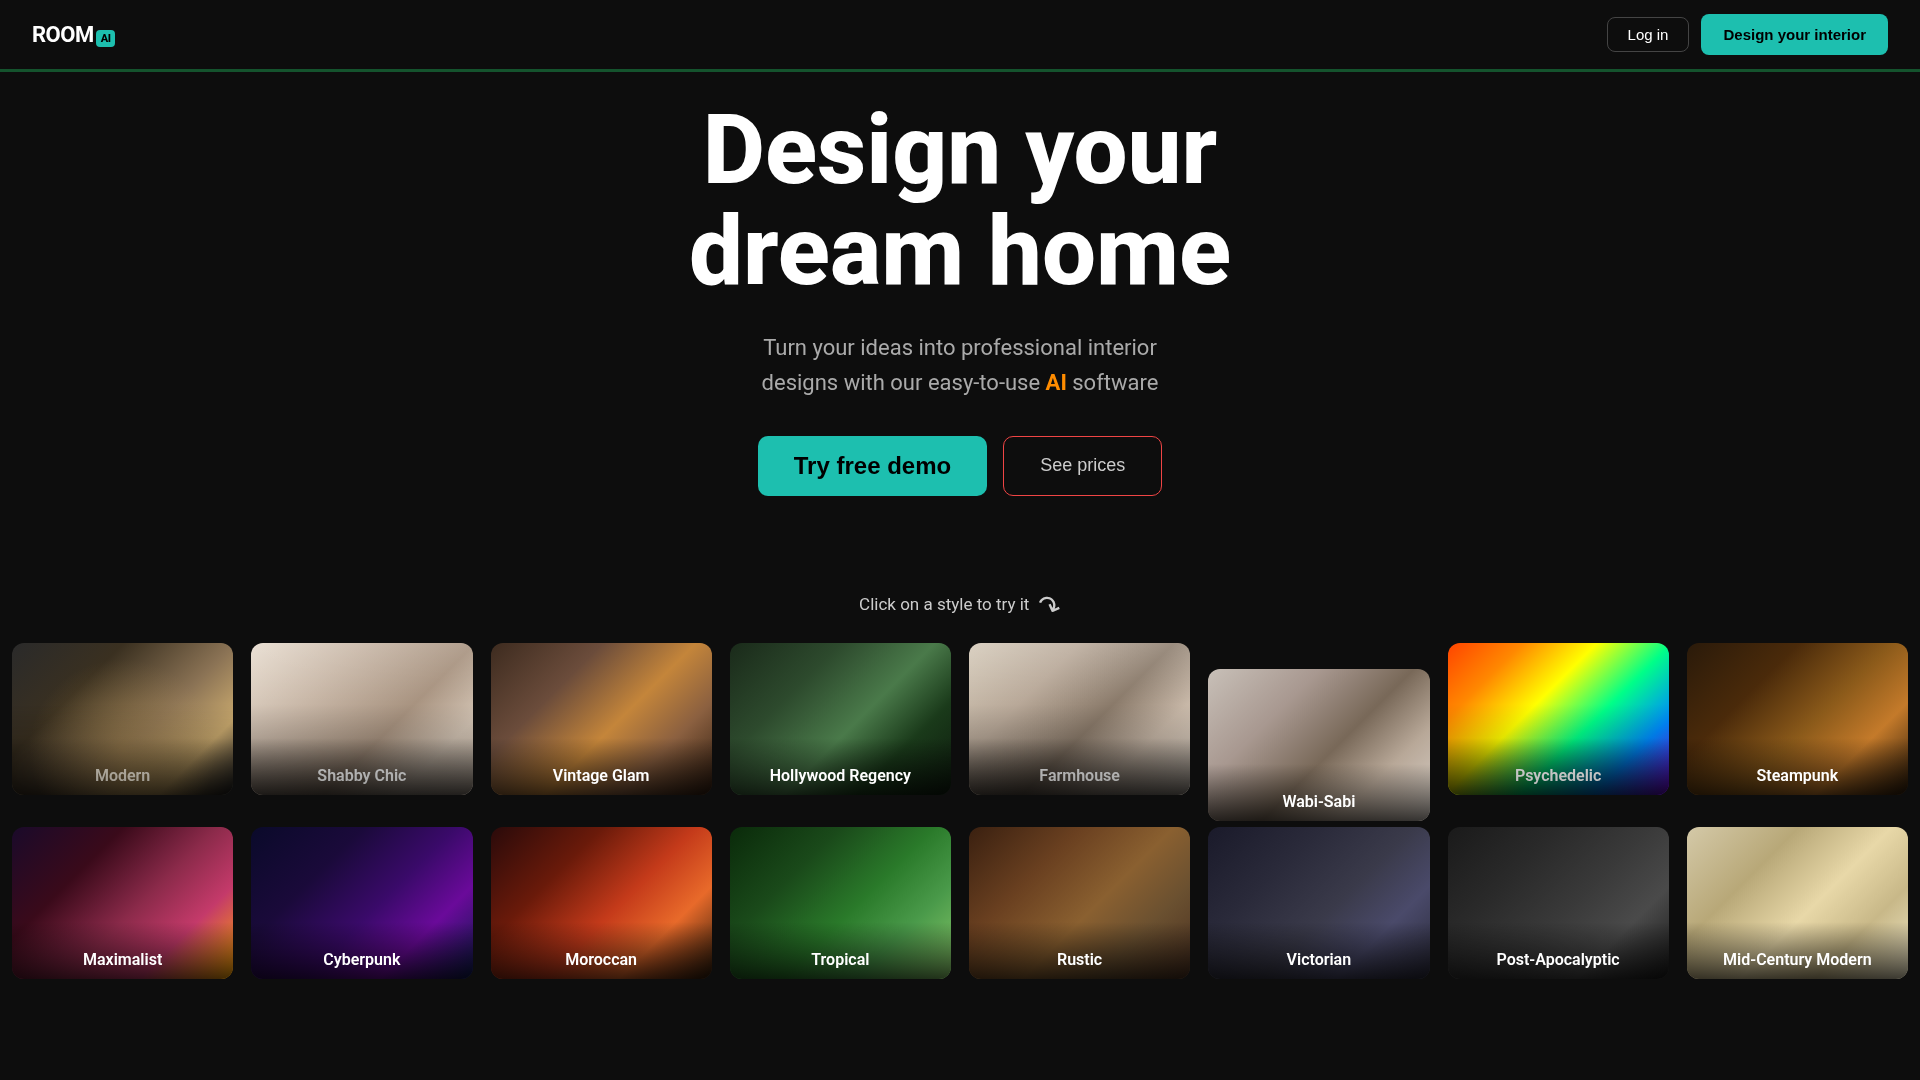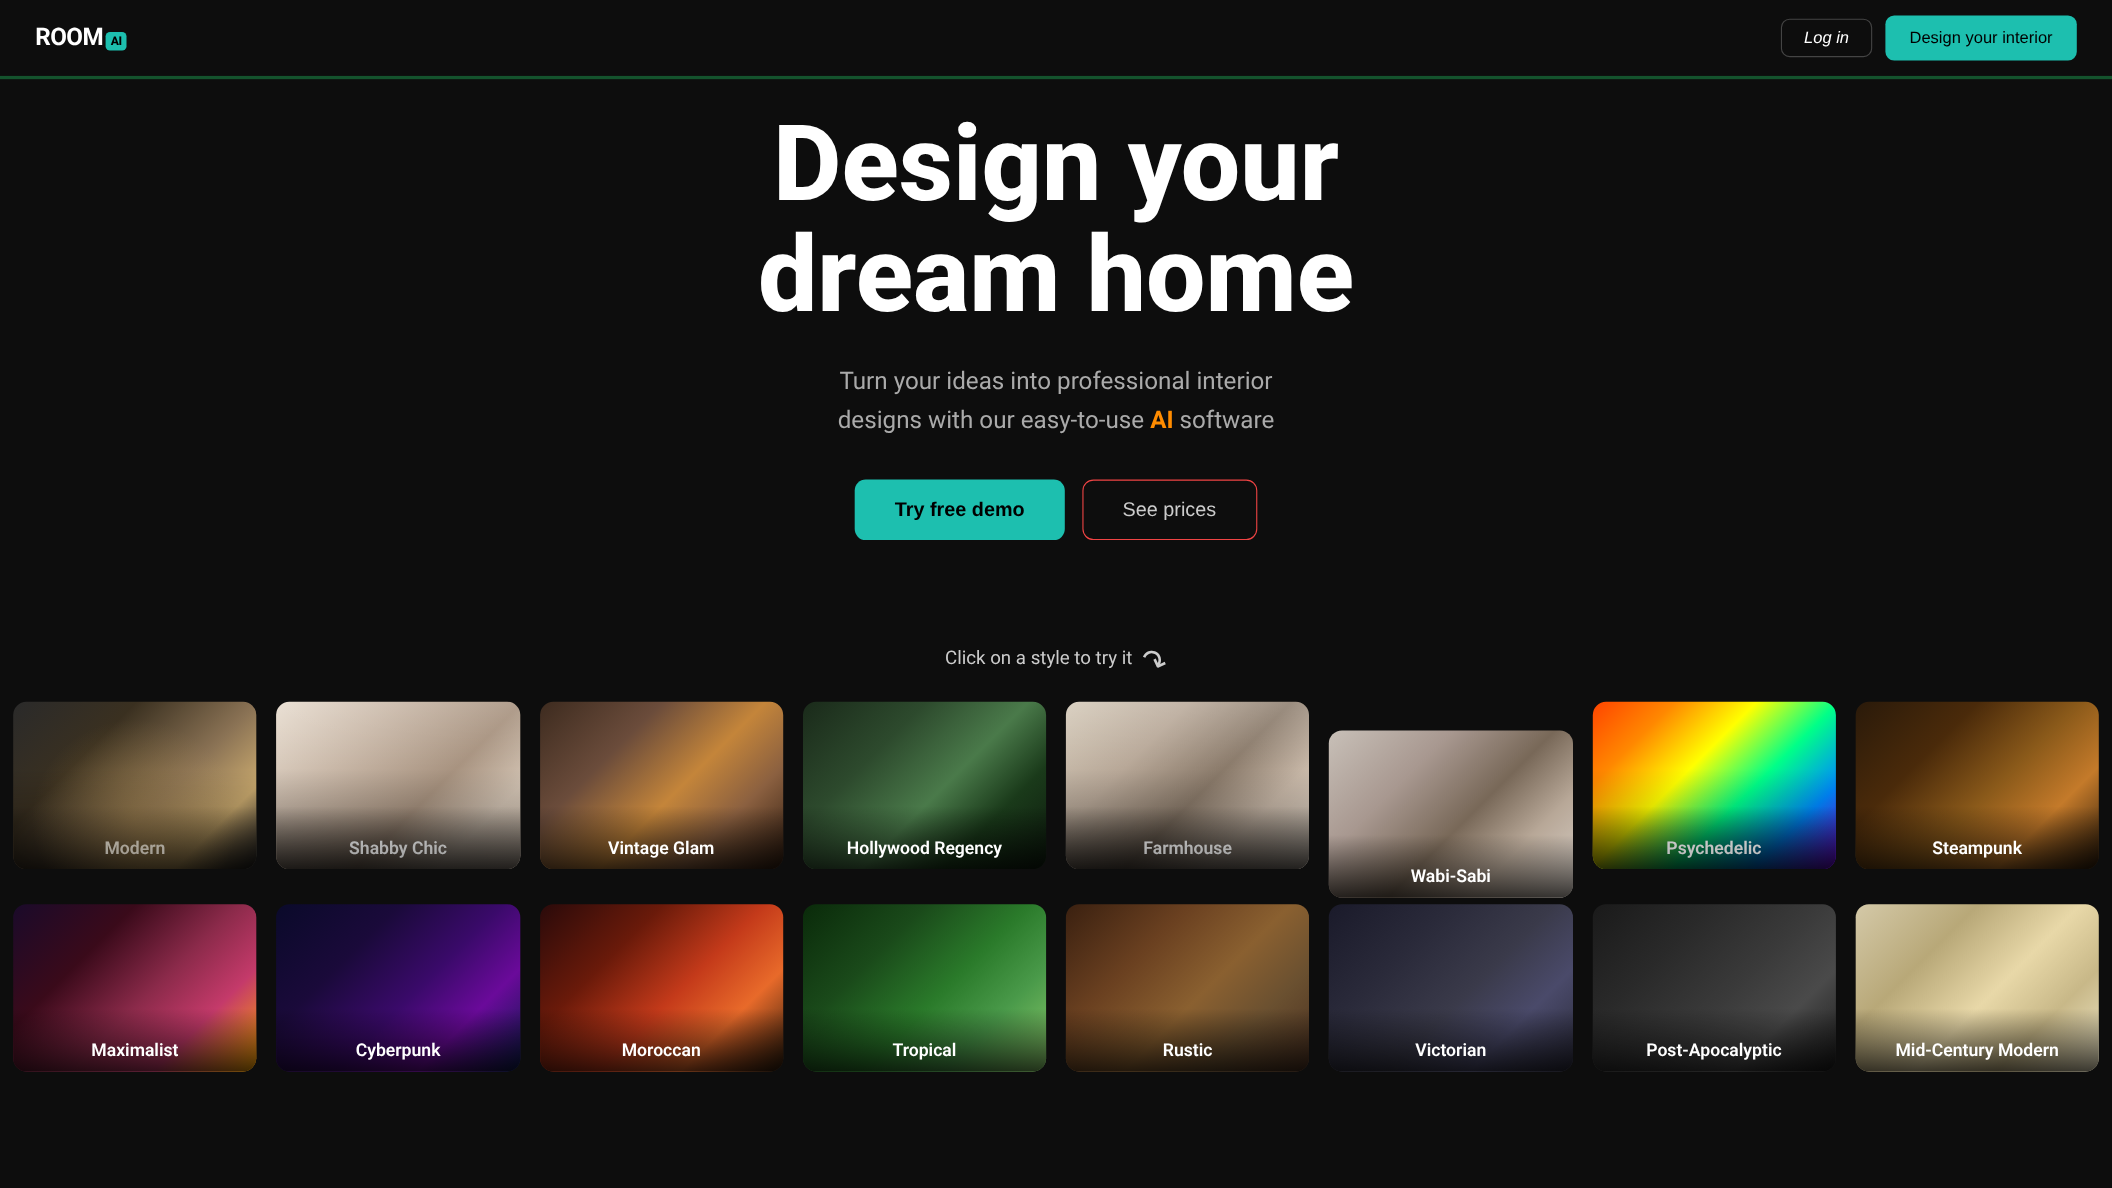--- a/index.html
+++ b/index.html
@@ -50,31 +50,30 @@
       gap: 12px;
     }
     .btn-login {
       background: transparent;
       border: 1px solid #444;
       color: #fff;
       padding: 8px 20px;
       border-radius: 8px;
       cursor: pointer;
       font-size: 15px;
-      font-style: italic;
     }
     .btn-design {
       background: #1dbfaf;
       border: none;
       color: #000;
       padding: 12px 22px;
       border-radius: 8px;
       cursor: pointer;
       font-size: 15px;
-      font-weight: 400;
+      font-weight: 700;
     }
 
     
     .hero {
       padding-top: 100px;
       text-align: center;
       padding-bottom: 40px;
     }
     .hero h1 {
       font-size: 96px;
@@ -97,21 +96,21 @@
       display: flex;
       justify-content: center;
       gap: 16px;
     }
     .btn-try-demo {
       background: #1dbfaf;
       border: none;
       color: #000;
       padding: 16px 36px;
       border-radius: 10px;
-      font-size: 18px;
+      font-size: 24px;
       font-weight: 600;
       cursor: pointer;
     }
     .btn-see-prices {
       background: transparent;
       border: 1px solid #ef4444;
       color: #ccc;
       padding: 16px 36px;
       border-radius: 10px;
       font-size: 18px;

